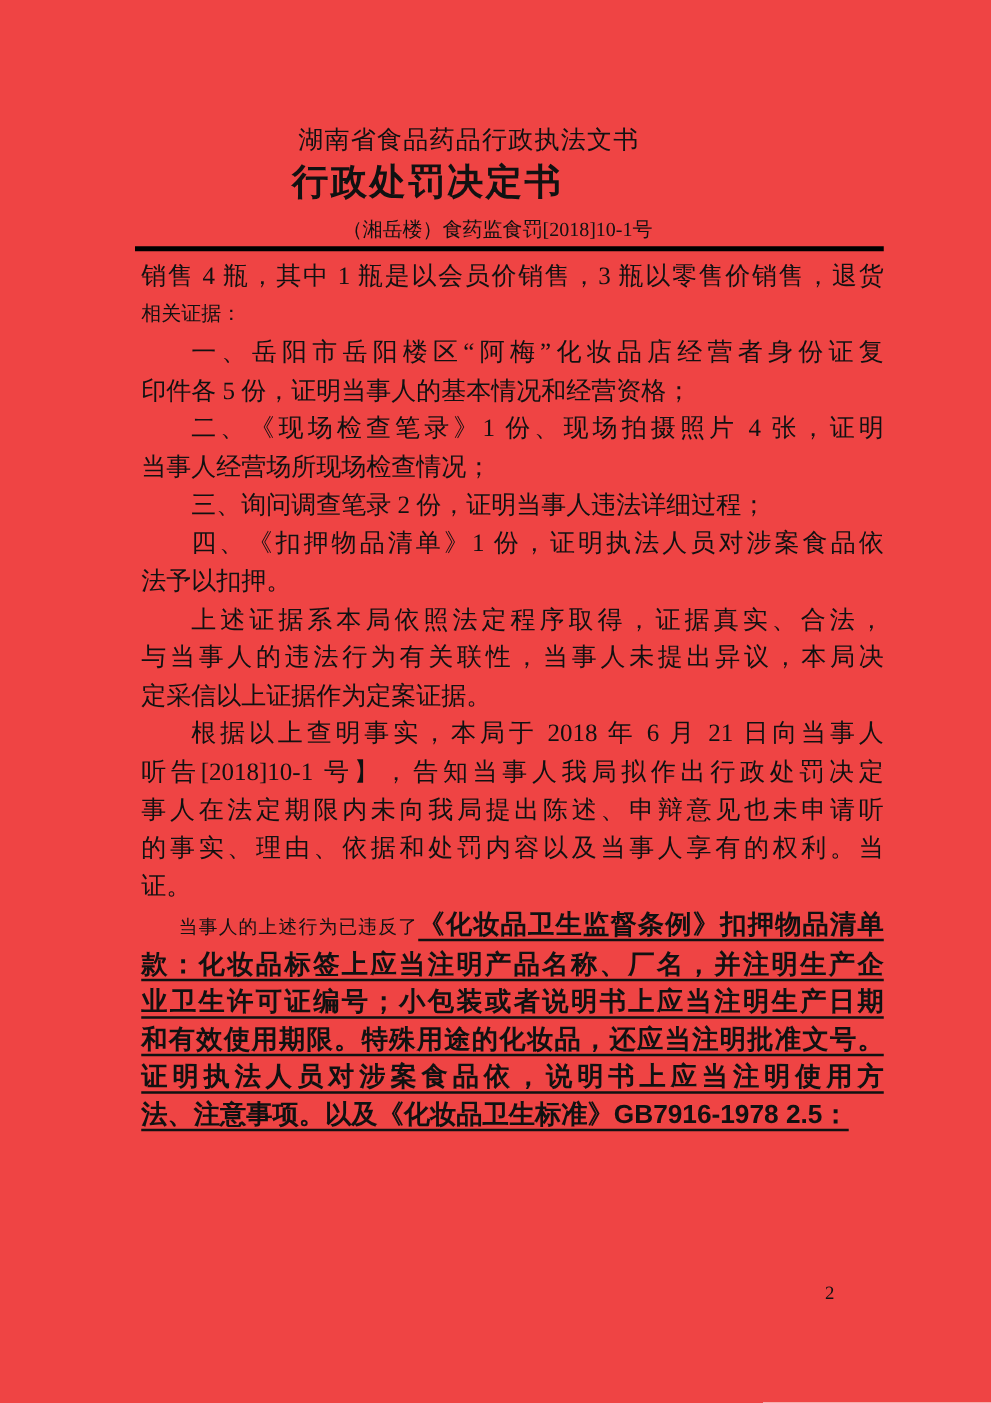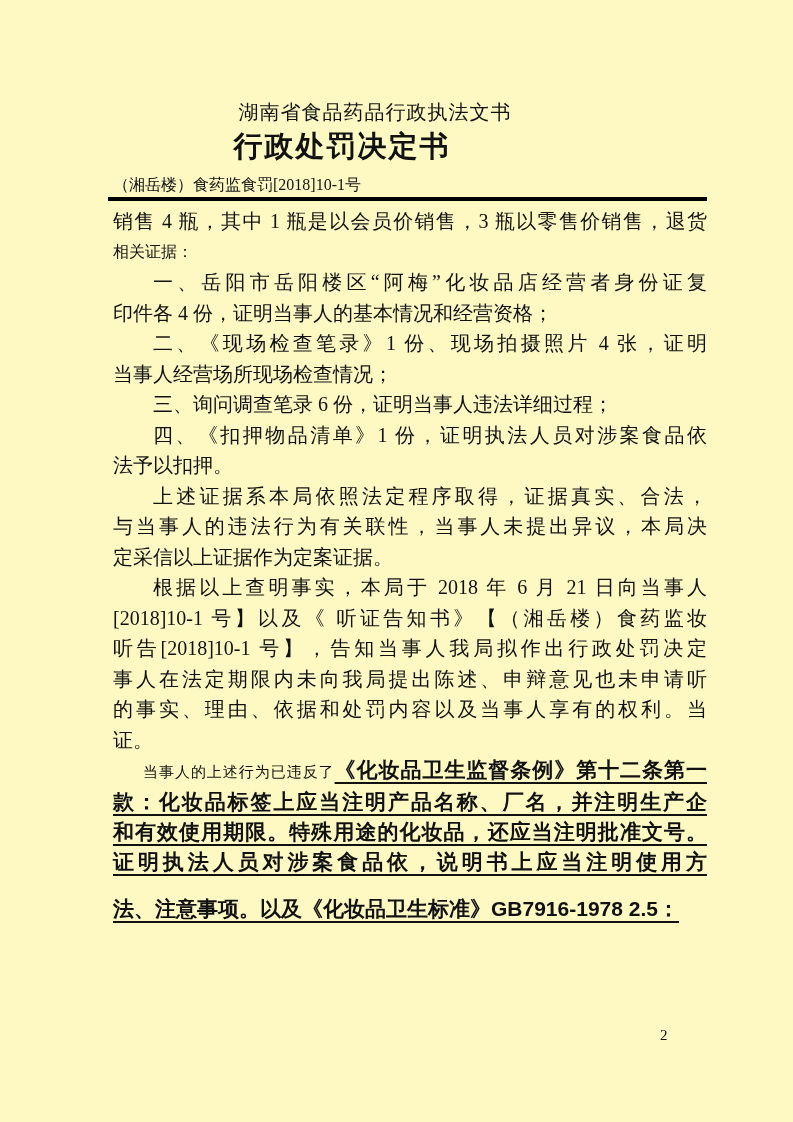--- a/index.html
+++ b/index.html
@@ -1,37 +1,37 @@
 <!DOCTYPE html>
 <html><head>
 <meta charset="utf-8">
 <style>
   html,body{margin:0;padding:0;background:#ffffff;}
   .page{
     position:relative;
     width:793px;height:1122px;
-    background:#fef9c3;
+    background:#ef4444;
     color:#111111;
     font-family:"Liberation Serif","DejaVu Serif",serif;
     overflow:hidden;
   }
   .doc-type{
     position:absolute;top:100px;left:113px;width:524px;
     text-align:center;font-size:20px;line-height:24px;
     letter-spacing:1px;
   }
   .title{
     position:absolute;top:127px;left:113px;width:458px;
     margin:0;text-align:center;
     font-size:29px;line-height:38px;font-weight:bold;
     letter-spacing:2px;
   }
   .doc-number{
     position:absolute;top:175px;left:113px;width:570px;
-    text-align:left;font-size:16px;line-height:20px;
+    text-align:center;font-size:16px;line-height:20px;
   }
   .rule{
     position:absolute;top:197px;left:108px;width:599px;height:4px;
     background:#000000;
   }
   .content{
     position:absolute;top:206px;left:113px;width:594px;
   }
   .ln{
     font-size:20px;line-height:30.5px;
@@ -55,21 +55,21 @@
   }
   .bln{
     font-family:"Liberation Sans","DejaVu Sans",sans-serif;
     font-weight:bold;font-size:21px;line-height:30px;
     text-align:justify;text-align-last:justify;
     text-decoration:underline;
     text-decoration-thickness:2px;
     text-underline-offset:5px;
     text-decoration-skip-ink:none;
   }
-  .bln.end{text-align-last:left;margin-top:17px;}
+  .bln.end{text-align-last:left;}
   .page-number{
     position:absolute;left:660px;top:1026px;
     font-size:15px;line-height:18px;
   }
 </style>
 </head>
 <body>
 
 <div class="page">
 
@@ -80,41 +80,41 @@
   <div class="doc-number">（湘岳楼）食药监食罚[2018]10-1号</div>
 
   <div class="rule"></div>
 
   <div class="content">
 
     <div>
         <div class="ln">销售 4 瓶，其中 1 瓶是以会员价销售，3 瓶以零售价销售，退货</div>
         <div class="ln label">相关证据：</div>
         <div class="ln indent">一、岳阳市岳阳楼区“阿梅”化妆品店经营者身份证复</div>
-        <div class="ln end">印件各 4 份，证明当事人的基本情况和经营资格；</div>
+        <div class="ln end">印件各 5 份，证明当事人的基本情况和经营资格；</div>
         <div class="ln indent">二、《现场检查笔录》1 份、现场拍摄照片 4 张，证明</div>
         <div class="ln end">当事人经营场所现场检查情况；</div>
-        <div class="ln end indent">三、询问调查笔录 6 份，证明当事人违法详细过程；</div>
+        <div class="ln end indent">三、询问调查笔录 2 份，证明当事人违法详细过程；</div>
         <div class="ln indent">四、《扣押物品清单》1 份，证明执法人员对涉案食品依</div>
         <div class="ln end">法予以扣押。</div>
         <div class="ln indent">上述证据系本局依照法定程序取得，证据真实、合法，</div>
         <div class="ln">与当事人的违法行为有关联性，当事人未提出异议，本局决</div>
         <div class="ln end">定采信以上证据作为定案证据。</div>
         <div class="ln indent">根据以上查明事实，本局于 2018 年 6 月 21 日向当事人</div>
-        <div class="ln">[2018]10-1 号】以及《 听证告知书》【（湘岳楼）食药监妆</div>
         <div class="ln">听告[2018]10-1 号】，告知当事人我局拟作出行政处罚决定</div>
         <div class="ln">事人在法定期限内未向我局提出陈述、申辩意见也未申请听</div>
         <div class="ln">的事实、理由、依据和处罚内容以及当事人享有的权利。当</div>
         <div class="ln end">证。</div>
       </div>
 
-    <div class="mixed-line"><span class="prefix">当事人的上述行为已违反了</span><span class="bold-seg">《化妆品卫生监督条例》第十二条第一</span></div>
+    <div class="mixed-line"><span class="prefix">当事人的上述行为已违反了</span><span class="bold-seg">《化妆品卫生监督条例》扣押物品清单</span></div>
 
     <div>
         <div class="bln">款：化妆品标签上应当注明产品名称、厂名，并注明生产企</div>
+        <div class="bln">业卫生许可证编号；小包装或者说明书上应当注明生产日期</div>
         <div class="bln">和有效使用期限。特殊用途的化妆品，还应当注明批准文号。</div>
         <div class="bln">证明执法人员对涉案食品依，说明书上应当注明使用方</div>
         <div class="bln end">法、注意事项。以及《化妆品卫生标准》GB7916-1978 2.5：</div>
       </div>
 
   </div>
 
   <div class="page-number">2</div>
 
 </div>

